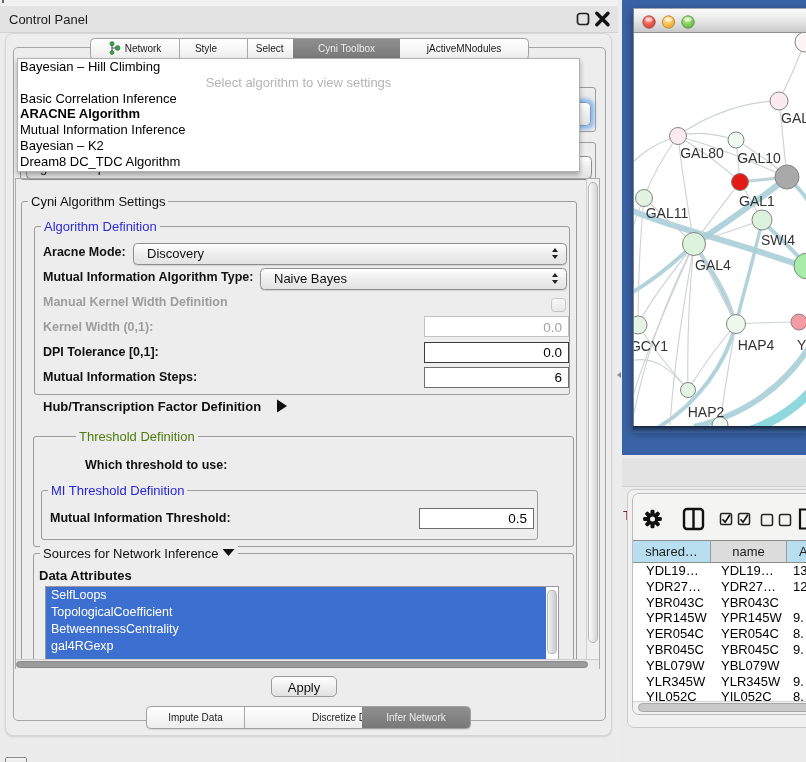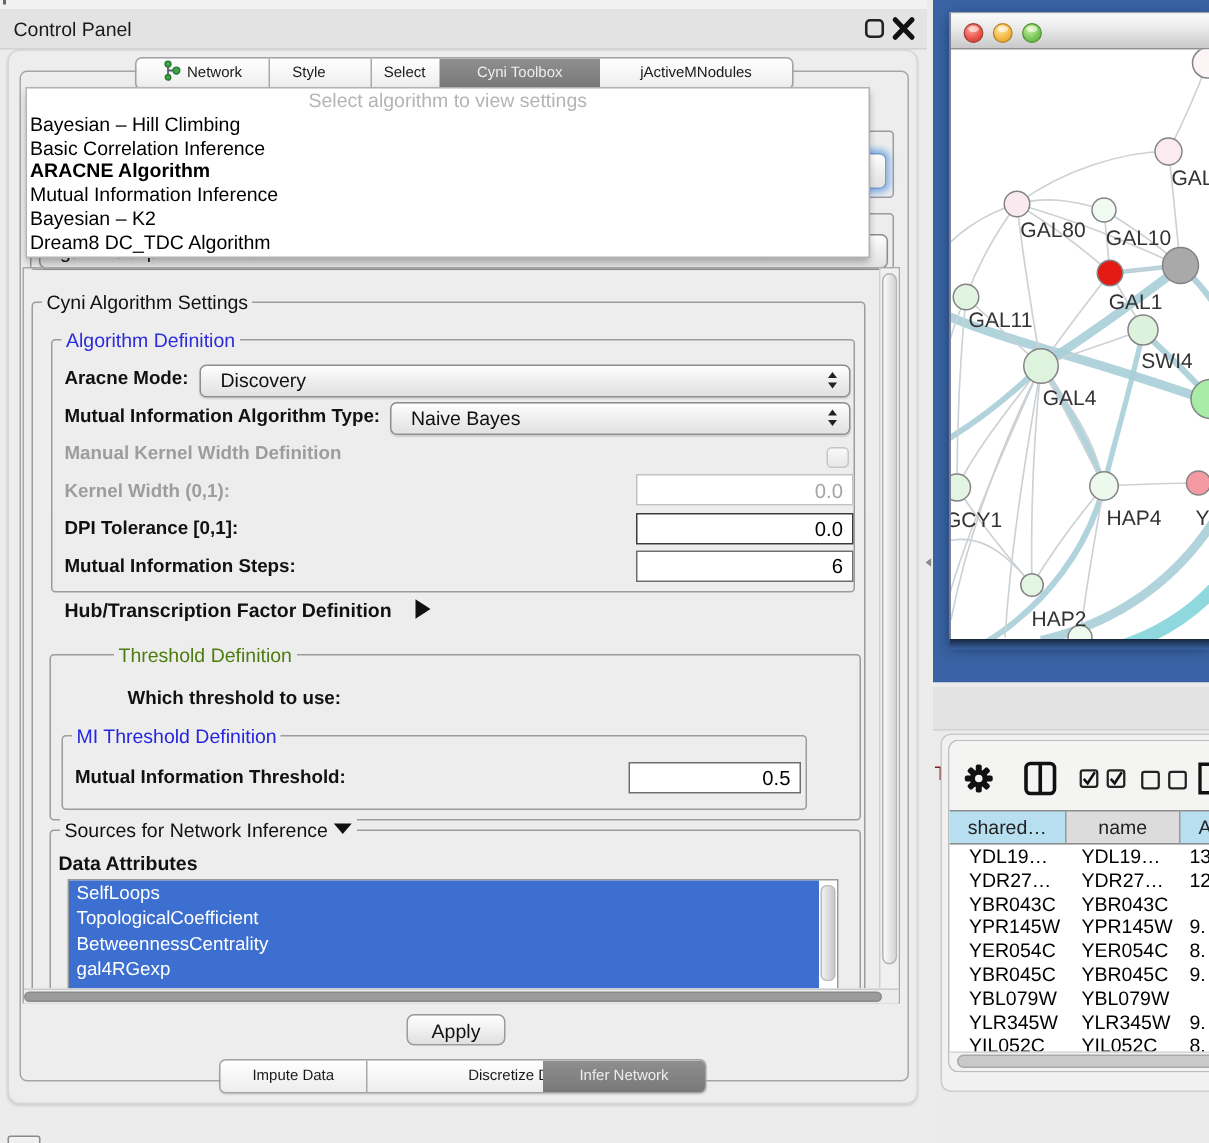--- a/index.html
+++ b/index.html
@@ -142,22 +142,22 @@
 <div class="abs" style="left:271px;top:675.5px;width:66px;height:21.5px;border:1px solid #9b9b9b;border-radius:5px;background:linear-gradient(#ffffff,#e0e0e0);text-align:center;line-height:21.5px;font-size:13px;color:#111;box-sizing:border-box;">Apply</div>
 
 <div class="tabgrp" style="left:146px;top:706px;width:323px;height:21px;">
  <div class="seg" style="left:0;width:97px;line-height:21px;">Impute Data</div>
  <div class="div" style="left:97px;"></div>
  <div class="seg" style="left:97px;width:118px;line-height:21px;padding-left:43px;">Discretize Data</div>
  <div class="seg dark" style="left:215px;width:108px;line-height:21px;">Infer Network</div>
 </div>
 
 <div class="abs" style="left:17px;top:58px;width:563px;height:113.5px;background:#fff;border:1px solid #b2b2b2;box-shadow:0 3px 5px rgba(0,0,0,.3);box-sizing:border-box;z-index:50;">
+  <div class="pitem">Bayesian – Hill Climbing</div>
   <div class="pitem" style="text-align:center;color:#b4b4b4;padding-left:0;">Select algorithm to view settings</div>
-  <div class="pitem">Bayesian – Hill Climbing</div>
   <div class="pitem">Basic Correlation Inference</div>
   <div class="pitem" style="font-weight:bold;">ARACNE Algorithm</div>
   <div class="pitem">Mutual Information Inference</div>
   <div class="pitem">Bayesian – K2</div>
   <div class="pitem">Dream8 DC_TDC Algorithm</div>
 </div>
 
 <div class="abs" style="left:5px;top:756.5px;width:20px;height:10px;border:1.5px solid #8a8a8a;border-radius:2px;background:linear-gradient(#f4f4f4,#e2e2e2);"></div>
 
 <div class="abs" style="left:617px;top:372px;width:4px;height:6px;background:#8a8a8a;clip-path:polygon(0 50%,100% 0,100% 100%);"></div>

